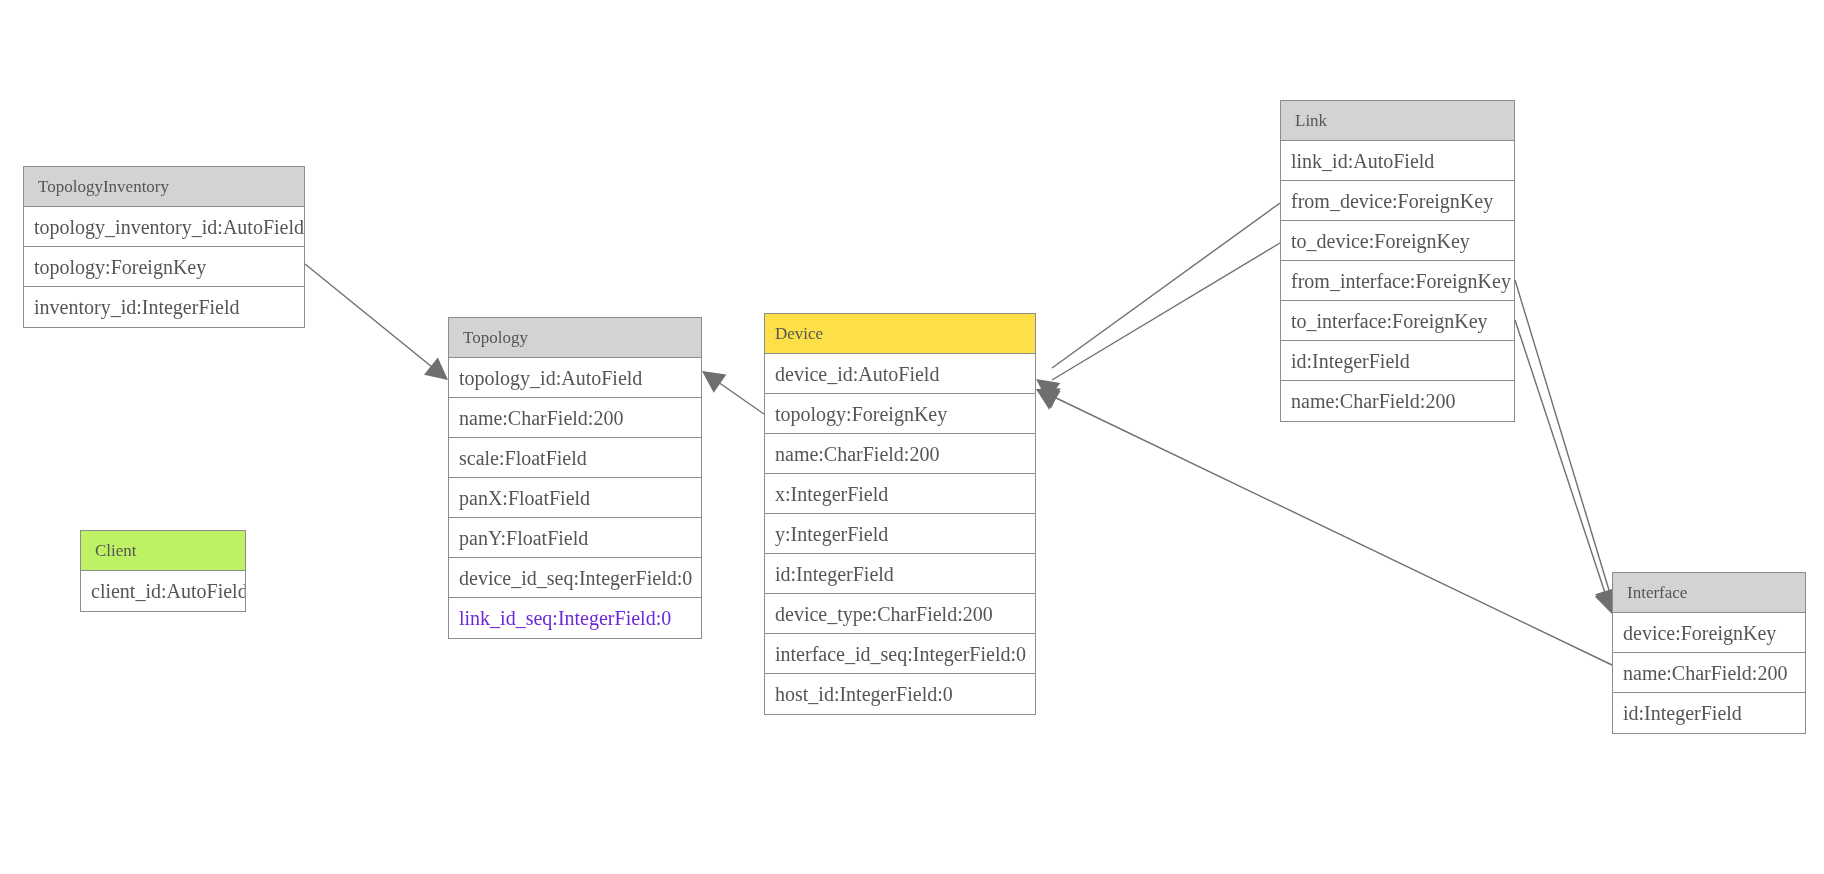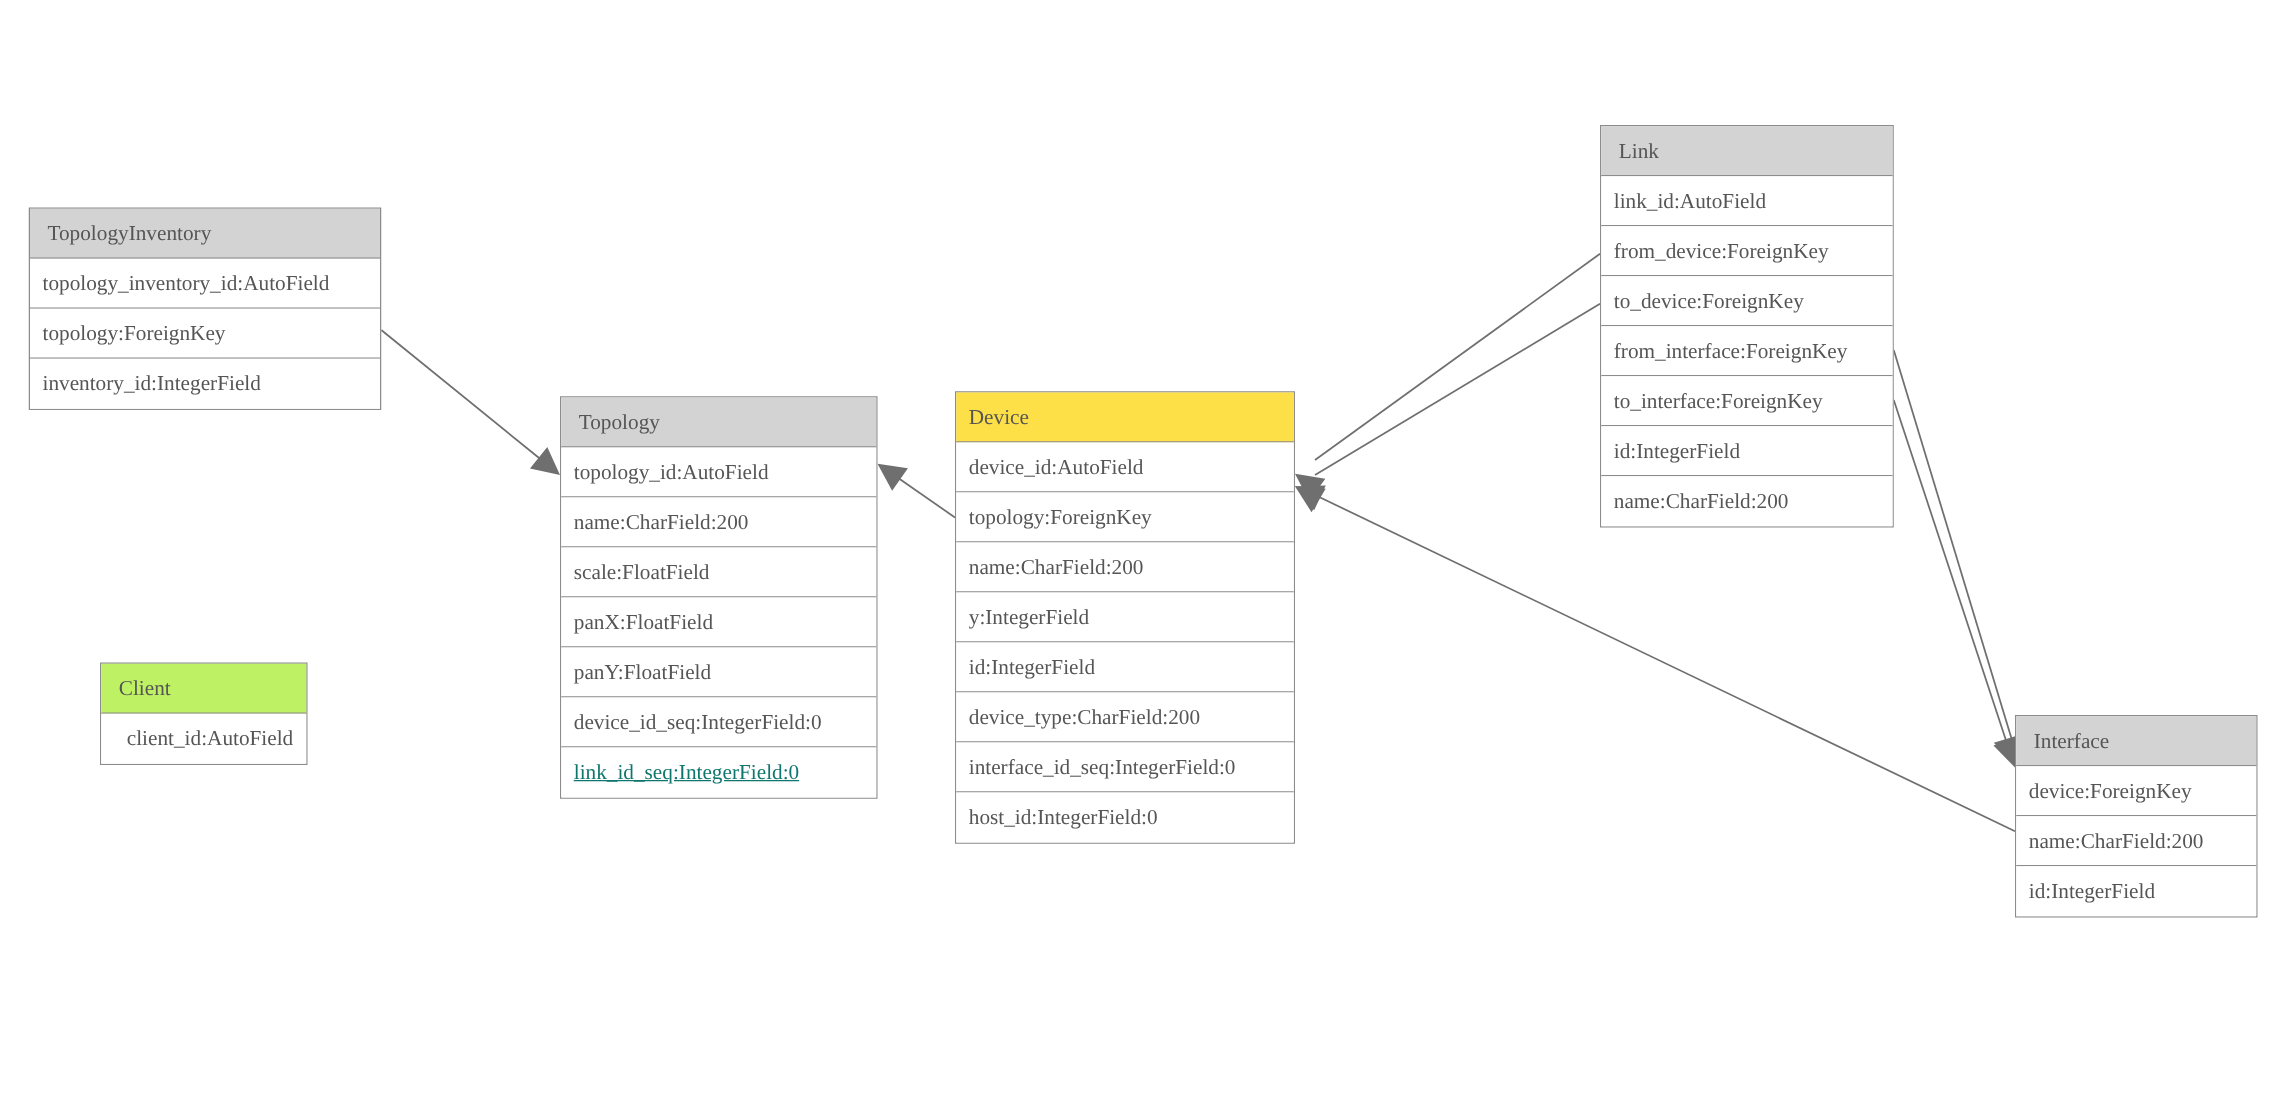--- a/index.html
+++ b/index.html
@@ -29,21 +29,21 @@
     color:#555555;
     white-space:nowrap;
     overflow:hidden;
   }
   .entity-field{
     box-sizing:border-box;
     height:40px;
     line-height:40px;
     border-bottom:1px solid #8c8c8c;
     padding:0 0 0 10px;
-    font-size:17px;
+    font-size:20px;
     color:#555555;
     white-space:nowrap;
     overflow:hidden;
     background:#ffffff;
   }
   .entity-field.last{border-bottom:none;}
 </style>
 </head>
 <body>
 
@@ -78,27 +78,28 @@
         <div class="entity-field last" style="color: rgb(85, 85, 85); border-bottom-color: rgb(140, 140, 140); text-align: center;">client_id:AutoField</div>
       </div>
       <div class="entity" style="left: 448px; top: 317px; width: 254px; border-color: rgb(140, 140, 140);">
         <div class="entity-header" style="background: rgb(211, 211, 211); color: rgb(85, 85, 85); border-bottom-color: rgb(140, 140, 140);">Topology</div>
         <div class="entity-field" style="color: rgb(85, 85, 85); border-bottom-color: rgb(140, 140, 140);">topology_id:AutoField</div>
         <div class="entity-field" style="color: rgb(85, 85, 85); border-bottom-color: rgb(140, 140, 140);">name:CharField:200</div>
         <div class="entity-field" style="color: rgb(85, 85, 85); border-bottom-color: rgb(140, 140, 140);">scale:FloatField</div>
         <div class="entity-field" style="color: rgb(85, 85, 85); border-bottom-color: rgb(140, 140, 140);">panX:FloatField</div>
         <div class="entity-field" style="color: rgb(85, 85, 85); border-bottom-color: rgb(140, 140, 140);">panY:FloatField</div>
         <div class="entity-field" style="color: rgb(85, 85, 85); border-bottom-color: rgb(140, 140, 140);">device_id_seq:IntegerField:0</div>
-        <div class="entity-field last" style="color: #0f766e; border-bottom-color: rgb(140, 140, 140); text-decoration: underline;">link_id_seq:IntegerField:0</div>
+        <div class="entity-field last" style="color: #6d28d9; border-bottom-color: rgb(140, 140, 140);">link_id_seq:IntegerField:0</div>
       </div>
       <div class="entity" style="left: 764px; top: 313px; width: 272px; border-color: rgb(140, 140, 140);">
         <div class="entity-header" style="background: #fde047; color: rgb(85, 85, 85); border-bottom-color: rgb(140, 140, 140); padding-left: 10px;">Device</div>
         <div class="entity-field" style="color: rgb(85, 85, 85); border-bottom-color: rgb(140, 140, 140);">device_id:AutoField</div>
         <div class="entity-field" style="color: rgb(85, 85, 85); border-bottom-color: rgb(140, 140, 140);">topology:ForeignKey</div>
         <div class="entity-field" style="color: rgb(85, 85, 85); border-bottom-color: rgb(140, 140, 140);">name:CharField:200</div>
+        <div class="entity-field" style="color: rgb(85, 85, 85); border-bottom-color: rgb(140, 140, 140);">x:IntegerField</div>
         <div class="entity-field" style="color: rgb(85, 85, 85); border-bottom-color: rgb(140, 140, 140);">y:IntegerField</div>
         <div class="entity-field" style="color: rgb(85, 85, 85); border-bottom-color: rgb(140, 140, 140);">id:IntegerField</div>
         <div class="entity-field" style="color: rgb(85, 85, 85); border-bottom-color: rgb(140, 140, 140);">device_type:CharField:200</div>
         <div class="entity-field" style="color: rgb(85, 85, 85); border-bottom-color: rgb(140, 140, 140);">interface_id_seq:IntegerField:0</div>
         <div class="entity-field last" style="color: rgb(85, 85, 85); border-bottom-color: rgb(140, 140, 140);">host_id:IntegerField:0</div>
       </div>
       <div class="entity" style="left: 1280px; top: 100px; width: 235px; border-color: rgb(140, 140, 140);">
         <div class="entity-header" style="background: rgb(211, 211, 211); color: rgb(85, 85, 85); border-bottom-color: rgb(140, 140, 140);">Link</div>
         <div class="entity-field" style="color: rgb(85, 85, 85); border-bottom-color: rgb(140, 140, 140);">link_id:AutoField</div>
         <div class="entity-field" style="color: rgb(85, 85, 85); border-bottom-color: rgb(140, 140, 140);">from_device:ForeignKey</div>

